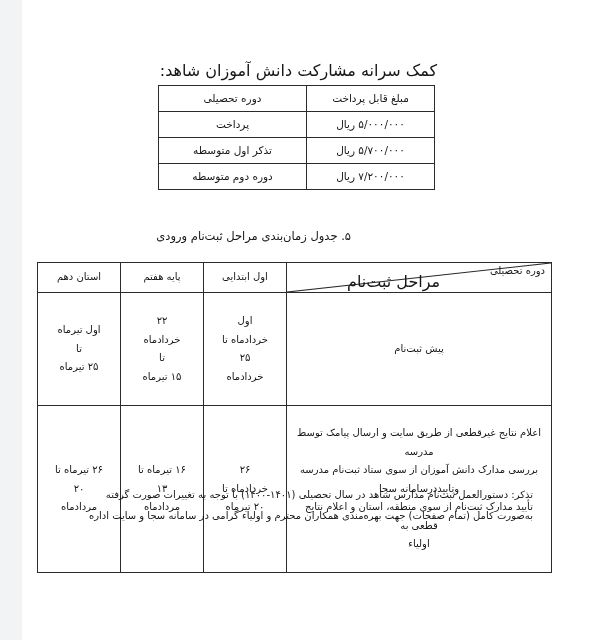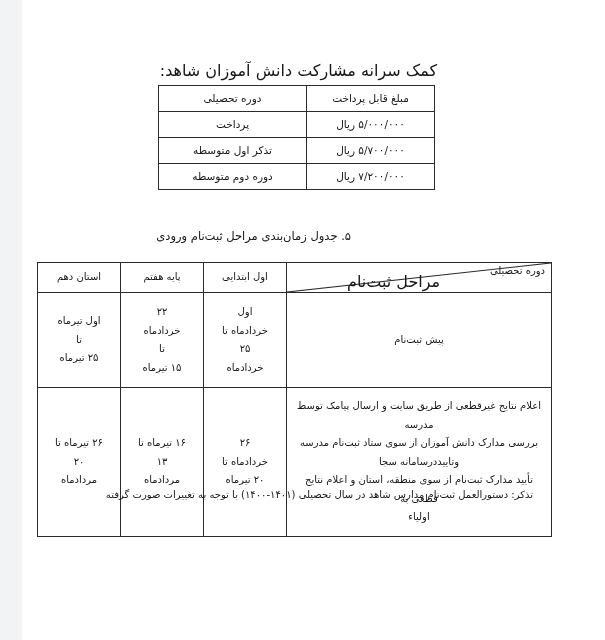--- a/index.html
+++ b/index.html
@@ -131,21 +131,21 @@
     line-height: 1.3;
     white-space: nowrap;
   }
   .row-1 td { height: 76px; }
   .row-2 td { height: 115px; }
 
   .stage-desc {
     text-align: center;
     font-size: 10px;
     line-height: 2.05;
-    padding: 9px 8px !important;
+    padding: 18px 8px !important;
     margin-left: 28px;
   }
   .stage-desc p {
     margin: 0;
   }
   .date-lines {
     font-size: 10px;
     line-height: 1.95;
   }
   .date-lines p { margin: 0; }
@@ -250,15 +250,16 @@
         <td class="col-grade date-lines">
           <p>۲۶ تیرماه تا ۲۰</p>
           <p>مردادماه</p>
         </td>
       </tr>
     </tbody>
   </table>
 
   <div class="footnote">
     <p class="ln-1">تذکر: دستورالعمل ثبت‌نام مدارس شاهد در سال تحصیلی (۱۴۰۱-۱۴۰۰) با توجه به تغییرات صورت گرفته</p>
+    <p class="ln-2">به‌صورت کامل (تمام صفحات) جهت بهره‌مندی همکاران محترم و اولیاء گرامی در سامانه سجا و سایت اداره</p>
   </div>
 
 </div>
 
 </body></html>

